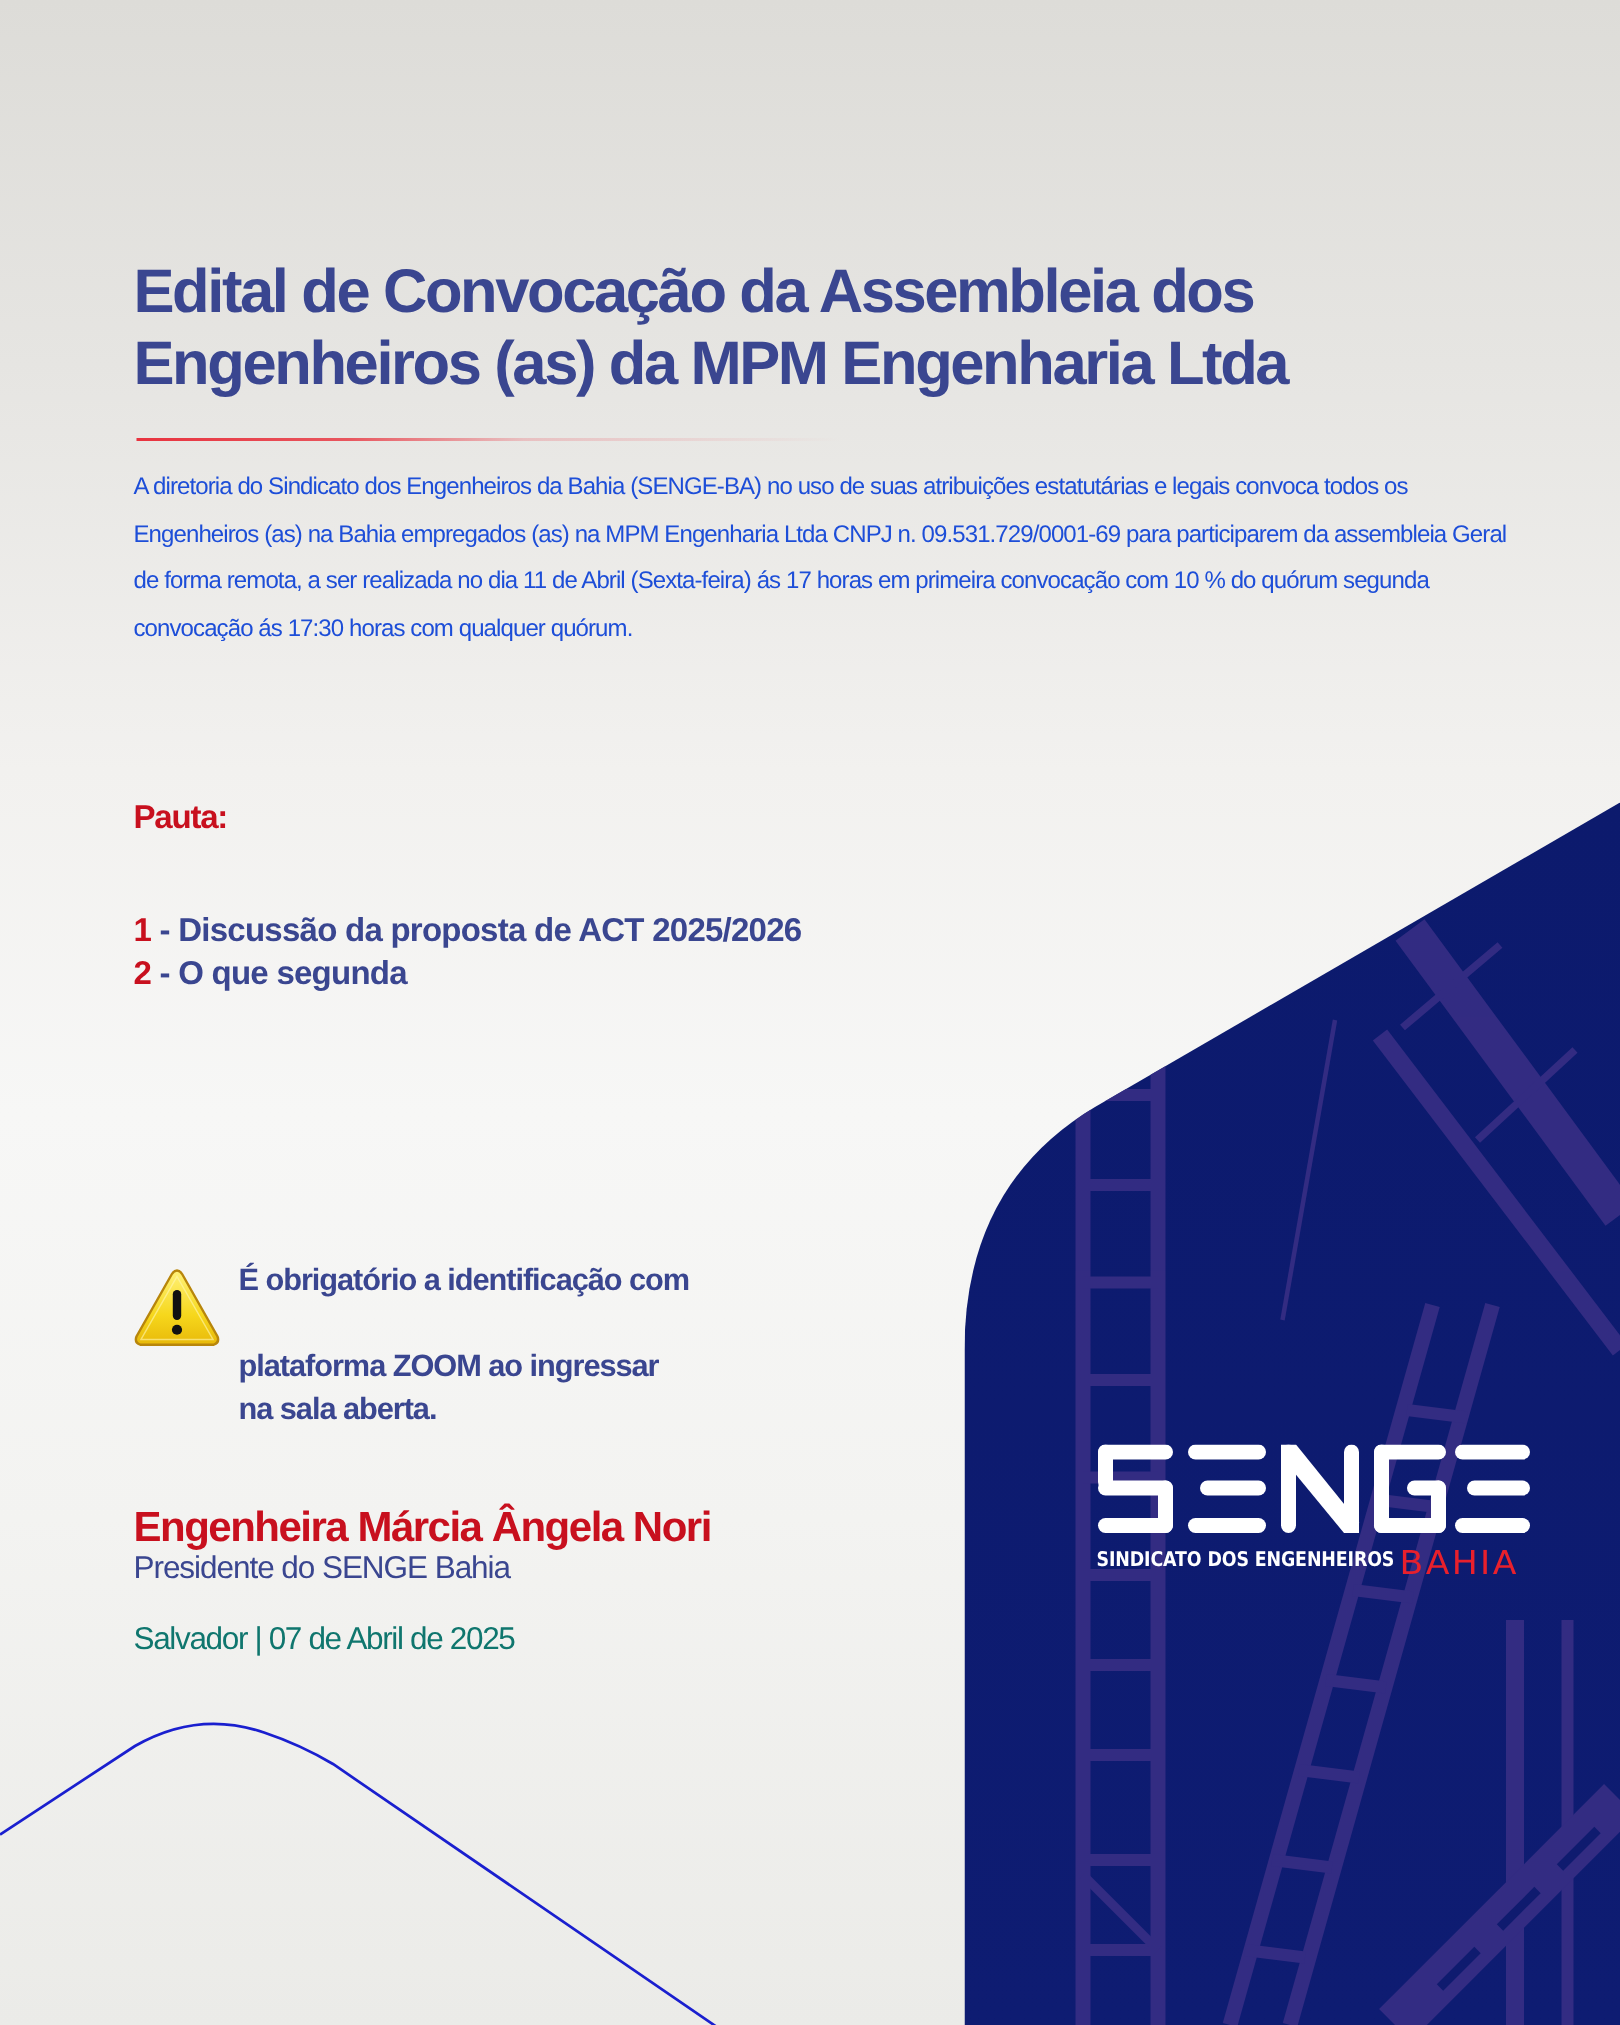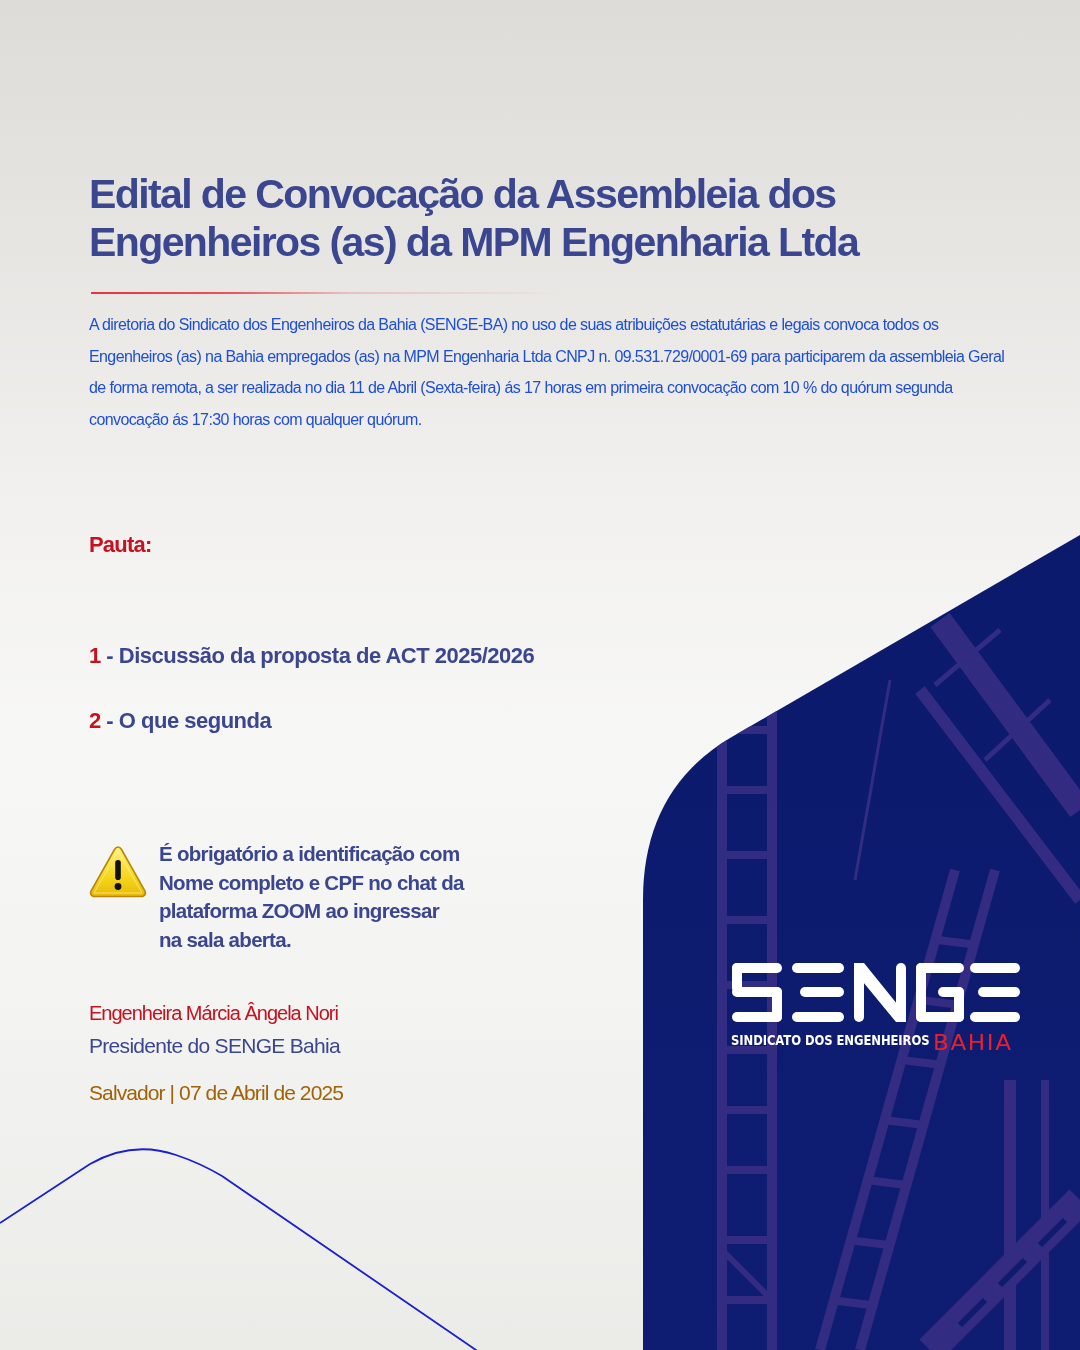--- a/index.html
+++ b/index.html
@@ -31,49 +31,49 @@
       font-size: 16px; line-height: 31.5px; letter-spacing: -0.6px; color: #1d4ed8;
     }
 
     .pauta-label {
       position: absolute; left: 89px; top: 532px;
       font-size: 22px; font-weight: 700; color: #c8101e; letter-spacing: -0.8px;
     }
 
     .agenda { position: absolute; left: 89px; top: 605px; width: 560px; }
     .agenda-item {
-      font-size: 22px; font-weight: 700; line-height: 29px; color: #3a4690; letter-spacing: -0.5px; margin-top: 36px;
+      font-size: 22px; font-weight: 700; line-height: 29px; color: #3a4690; letter-spacing: -0.5px;
     }
     .agenda-num { color: #c8101e; }
     .agenda-dash { color: #3a4690; }
 
     .zoom-note {
       position: absolute; left: 89px; top: 698px; width: 540px;
       font-size: 22px; line-height: 33px; letter-spacing: -1.1px; color: #3a4690;
     }
     .hl { color: #c8101e; font-weight: 700; }
 
     .warning { position: absolute; left: 89px; top: 840px; width: 460px; height: 120px; }
     .warning-icon { position: absolute; left: 0; top: 5px; width: 58px; height: 54px; }
     .warning-text {
       position: absolute; left: 70px; top: 0; width: 400px;
       font-size: 20.5px; font-weight: 700; line-height: 28.5px; letter-spacing: -0.7px; color: #3a4690;
     }
 
     .signer-name {
       position: absolute; left: 89px; top: 1002px;
-      font-size: 20px; font-weight: 400; color: #c8101e; letter-spacing: -1px;
+      font-size: 28px; font-weight: 700; color: #c8101e; letter-spacing: -1px;
     }
     .signer-role {
       position: absolute; left: 89px; top: 1034px;
       font-size: 21px; color: #3a4690; letter-spacing: -0.7px;
     }
     .place-date {
       position: absolute; left: 89px; top: 1081px;
-      font-size: 21px; color: #a16207; letter-spacing: -0.9px;
+      font-size: 21px; color: #0f766e; letter-spacing: -0.9px;
     }
 
     
     .logo { position: absolute; left: 730px; top: 963px; width: 292px; height: 92px; }
     .logo-wordmark { position: absolute; left: 0; top: 0; width: 290px; height: 60px; }
     .logo-sub {
       position: absolute; left: 1px; top: 69px;
       font-size: 13.5px; font-weight: 700; color: #ffffff; letter-spacing: -0.1px;
       font-family: "DejaVu Sans", sans-serif; transform: scaleX(0.86); transform-origin: left center;
       white-space: nowrap;
@@ -179,21 +179,21 @@
           <stop offset="1" stop-color="#e8b90a"></stop>
         </linearGradient>
       </defs>
       <path d="M29 2 Q31 2 32.5 4.5 L56 46 Q57.5 50 53.5 51.5 L4.5 51.5 Q0.5 50 2 46 L25.5 4.5 Q27 2 29 2 Z" fill="url(#warnGrad)" stroke="#b8860b" stroke-width="1.6"></path>
       <path d="M29 6 L53 48 L5 48 Z" fill="none" stroke="#fff7b0" stroke-width="1" opacity="0.6"></path>
       <rect x="26.2" y="15" width="5.6" height="20" rx="2.8" fill="#111"></rect>
       <circle cx="29" cy="41.5" r="3.4" fill="#111"></circle>
     </svg>
     <div class="warning-text">
       <span>É obrigatório a identificação com</span><br>
-      <span>Nome completo e CPF no chat da</span><br>
+      <br>
       <span>plataforma ZOOM ao ingressar</span><br>
       <span>na sala aberta.</span>
     </div>
   </div>
 
   <div class="signer-name">Engenheira Márcia Ângela Nori</div>
   <div class="signer-role">Presidente do SENGE Bahia</div>
   <div class="place-date">Salvador | 07 de Abril de 2025</div>
 
   <div class="logo">

